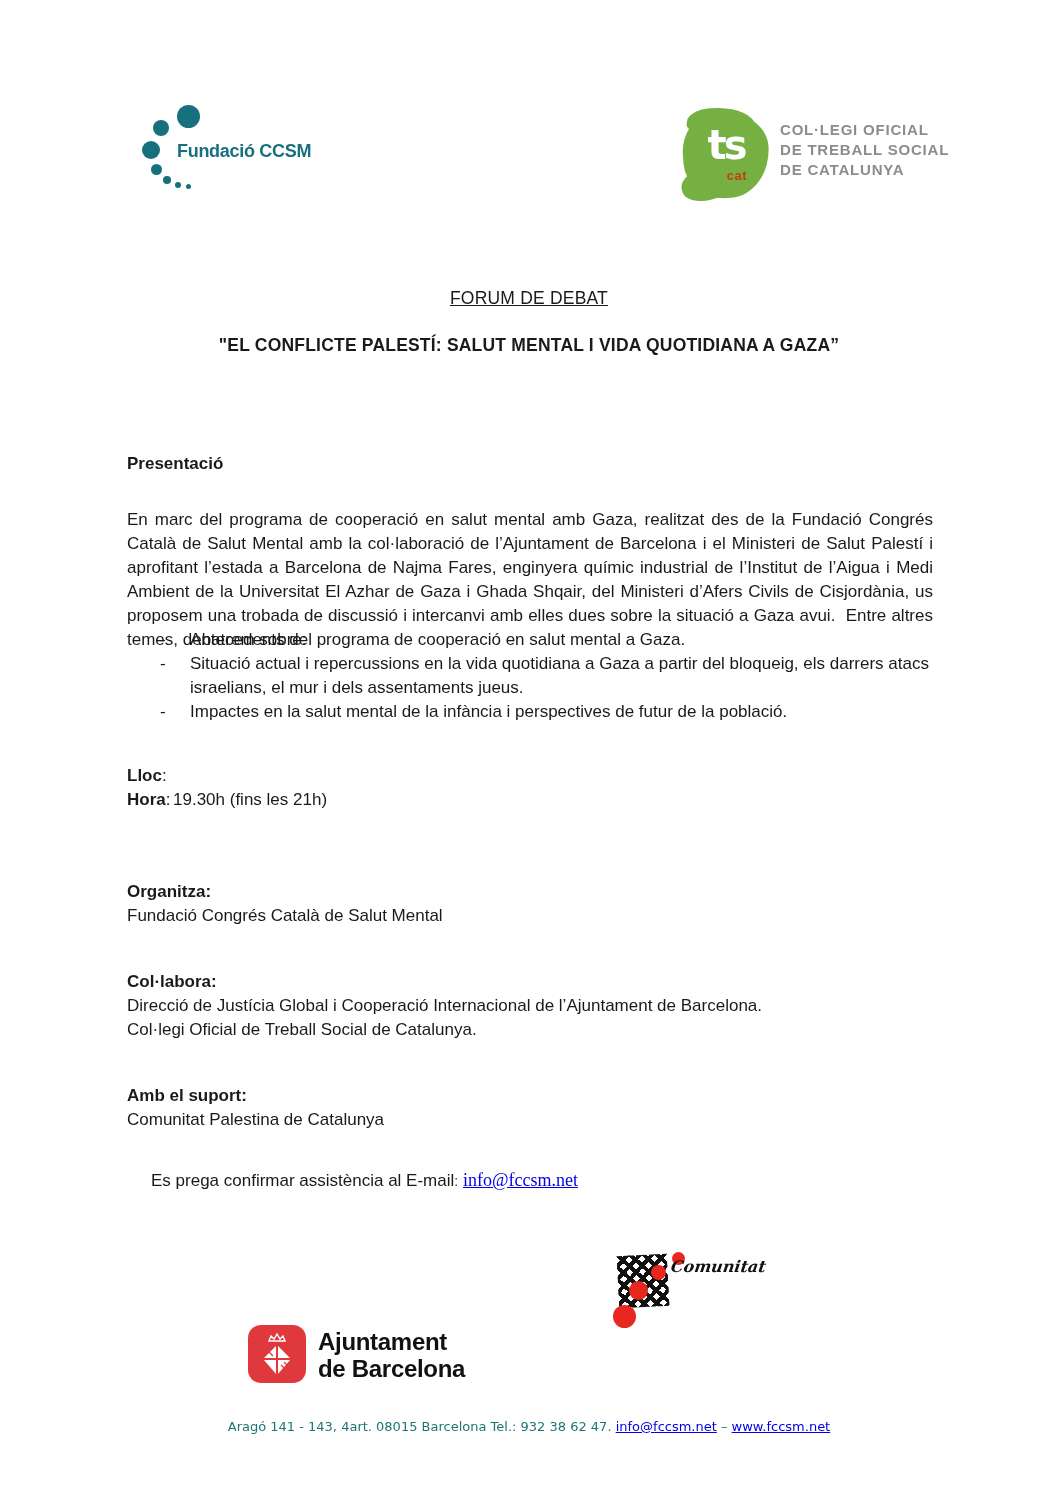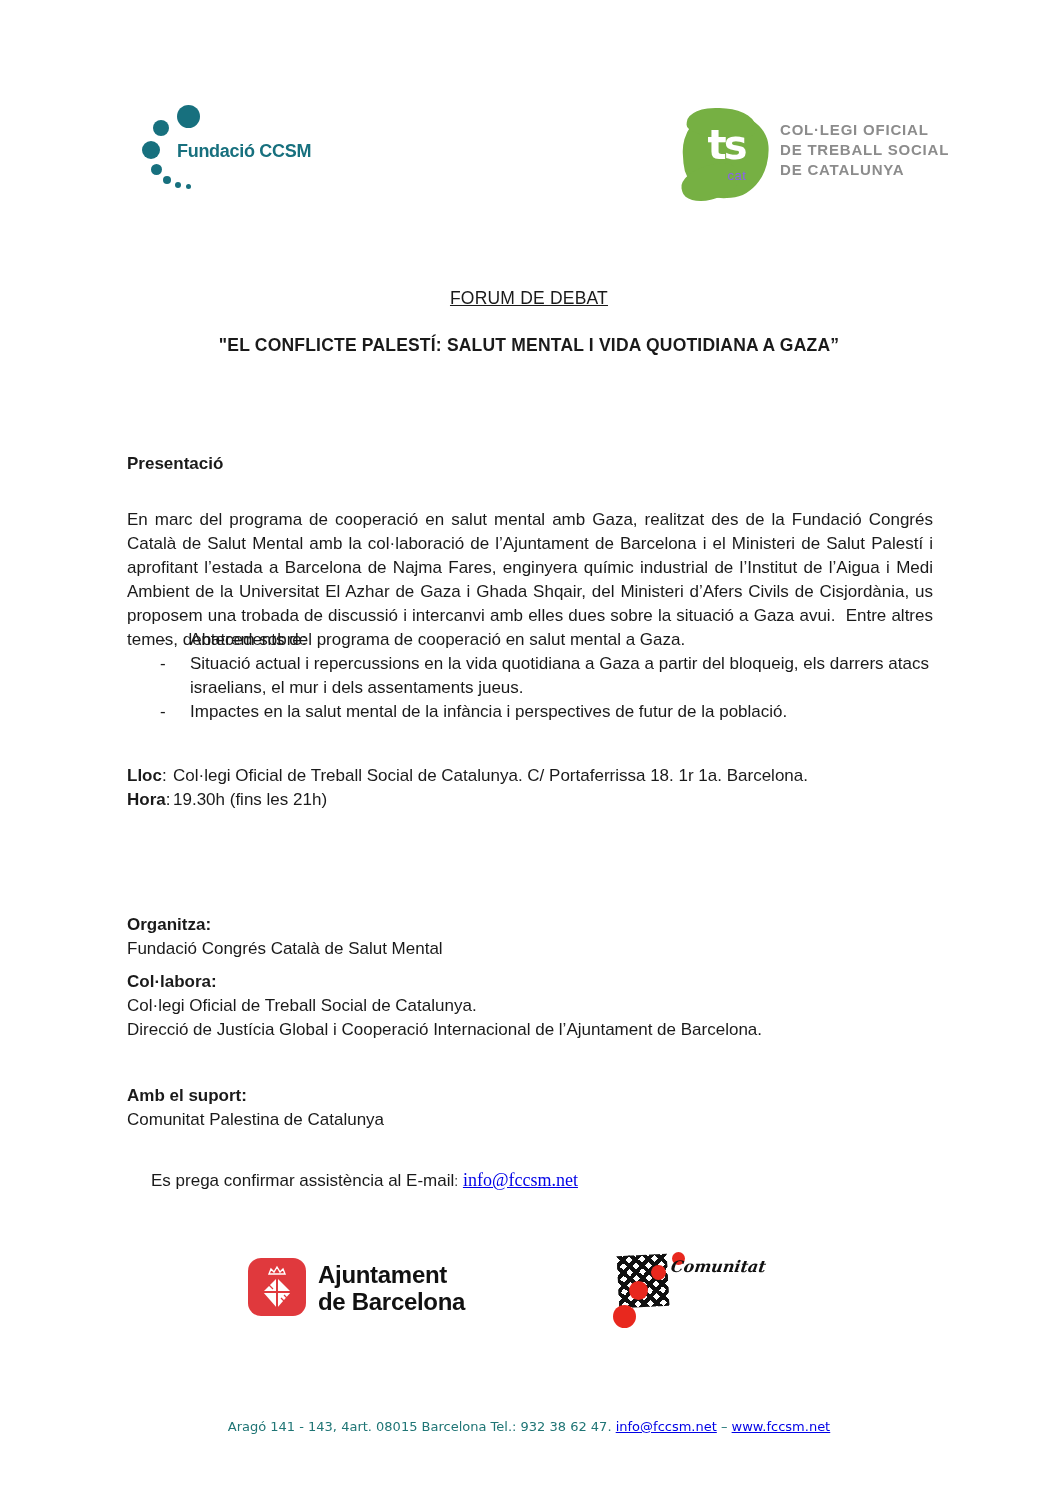--- a/index.html
+++ b/index.html
@@ -30,21 +30,21 @@
     content:""; position:absolute; left:-4px; bottom:0px; width:60px; height:34px;
     background:#76b043; border-radius:60% 40% 55% 45% / 50% 50% 55% 45%; transform:rotate(-10deg);
   }
   .tscat-monogram {
     position:absolute; left:0; top:6px; width:86px; text-align:center; z-index:2;
     color:#ffffff; font-size:40px; font-weight:bold; font-family:"DejaVu Sans", sans-serif;
     letter-spacing:-3px; line-height:58px;
   }
   .tscat-cat {
     position:absolute; left:34px; top:58px; width:40px; z-index:2; text-align:center;
-    color:#8b5cf6; font-size:13px; font-weight:normal; letter-spacing:0.5px;
+    color:#c2410c; font-size:13px; font-weight:bold; letter-spacing:0.5px;
   }
   .tscat-lines {
     position:absolute; left:97px; top:10px; color:#8c8c8c; font-weight:bold;
     font-size:15px; line-height:20px; letter-spacing:0.8px; white-space:nowrap;
   }
 
   
   .doc-title {
     position:absolute; left:0; top:288px; width:100%; text-align:center;
     font-size:17.5px; text-decoration:underline; letter-spacing:0.2px;
@@ -60,33 +60,33 @@
   .b-presentacio h3 { font-size:17px; }
   .b-presentacio p { text-align:justify;margin-top:32px; }
   .b-bullets { top:628px; }
   .b-bullets .li { display:flex; }
   .b-bullets .marker { width:30px; padding-left:33px; flex:0 0 63px; }
   .b-bullets .li-text { flex:1; }
   .b-details { top:764px; }
   .b-details .row { display:flex; }
   .b-details .lbl { font-weight:bold; }
   .b-details .lblbox { flex:0 0 46px; }
-  .b-organitza { top:880px;margin-top:33px; }
+  .b-organitza { top:880px; }
   .b-collabora { top:970px; }
   .b-suport { top:1084px; }
   .sec-h { font-weight:bold; }
   .b-rsvp { top:1168px;margin-left:24px; }
   .rsvp-colon { font-size:14px; color:#333; }
   .email-link {
     font-family:"Liberation Serif", serif; font-size:18px; color:#0000e6;
     text-decoration:underline; cursor:pointer;
   }
 
   
-  .logo-ajuntament { position:absolute; left:248px; top:1258px; width:230px; height:60px; }
+  .logo-ajuntament { position:absolute; left:248px; top:1325px; width:230px; height:60px; }
   .aj-square {
     position:absolute; left:0; top:0; width:58px; height:58px; background:#e0393d;
     border-radius:13px;
   }
   .aj-text {
     position:absolute; left:70px; top:3px; font-weight:bold; font-size:24px;
     line-height:27px; color:#111; letter-spacing:-0.3px; white-space:nowrap;
   }
   .logo-palestina { position:absolute; left:613px; top:1243px; width:290px; height:90px; }
   .kef-square {
@@ -158,37 +158,36 @@
     </div>
     <div class="li">
       <span class="marker">-</span>
       <span class="li-text">Impactes en la salut mental de la infància i perspectives de futur de la població.</span>
     </div>
   </div>
 
   <div class="block b-details">
     <div class="row">
       <span class="lblbox"><span class="lbl">Lloc</span><span>:</span></span>
-      <span>Col·legi Oficial de Treball Social de Catalunya. C/ Portaferrissa 18. 1r 1a. Barcelona.</span>
     </div>
     <div class="row">
       <span class="lblbox"><span class="lbl">Hora</span><span>:</span></span>
       <span>19.30h (fins les 21h)</span>
     </div>
   </div>
 
   <div class="block b-organitza">
     <div class="sec-h">Organitza:</div>
     <div>Fundació Congrés Català de Salut Mental</div>
   </div>
 
   <div class="block b-collabora">
     <div class="sec-h">Col·labora:</div>
+    <div>Direcció de Justícia Global i Cooperació Internacional de l’Ajuntament de Barcelona.</div>
     <div>Col·legi Oficial de Treball Social de Catalunya.</div>
-    <div>Direcció de Justícia Global i Cooperació Internacional de l’Ajuntament de Barcelona.</div>
   </div>
 
   <div class="block b-suport">
     <div class="sec-h">Amb el suport:</div>
     <div>Comunitat Palestina de Catalunya</div>
   </div>
 
   <div class="block b-rsvp">
     <span>Es prega confirmar assistència al E-mail</span><span class="rsvp-colon">:</span>
     <a class="email-link">info@fccsm.net</a>

